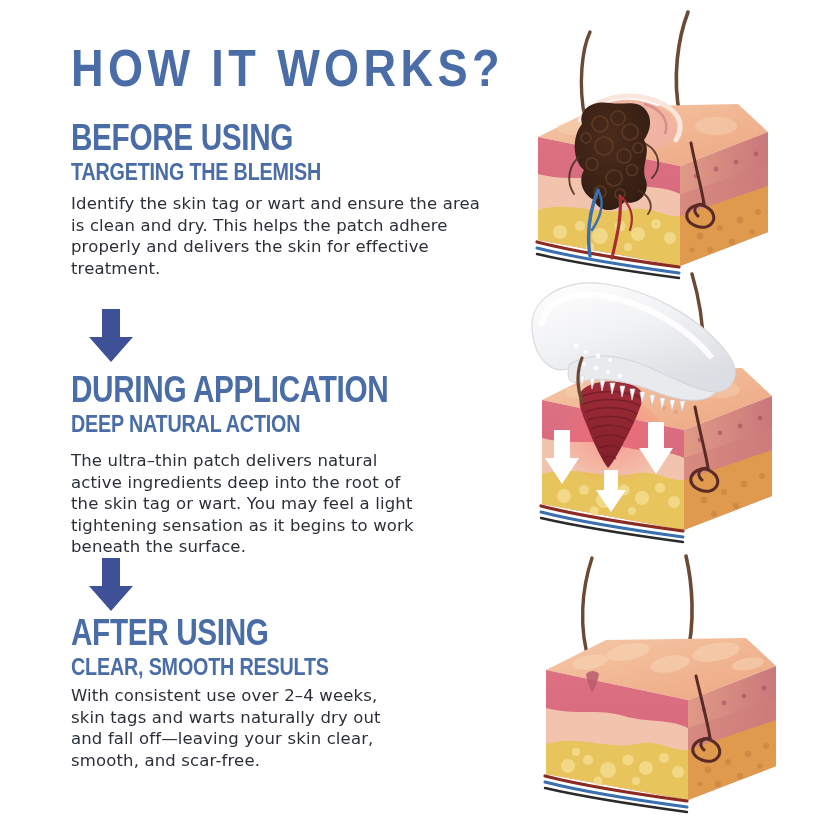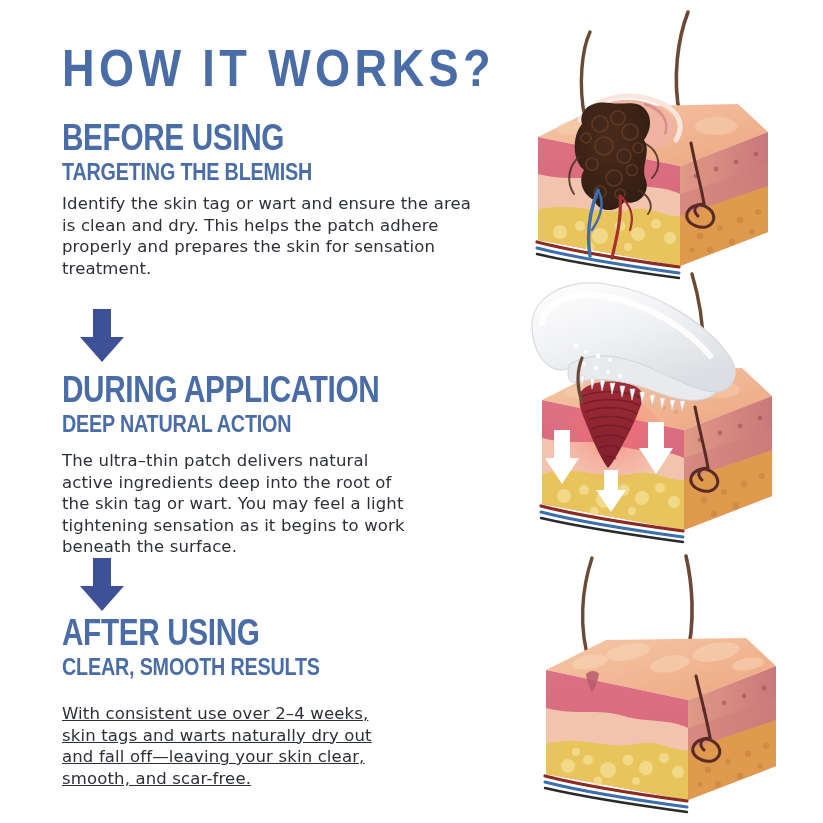--- a/index.html
+++ b/index.html
@@ -7,21 +7,21 @@
   body{
     width:823px;height:823px;
     background:#ffffff;
     font-family:"Liberation Sans", sans-serif;
     overflow:hidden;
     position:relative;
   }
   #page{position:relative;width:823px;height:823px;}
 
   
-  .text-col{position:absolute;left:0;top:0;width:545px;height:659px;}
+  .text-col{position:absolute;left:9px;top:0;width:545px;height:659px;}
 
   .main-title{
     position:absolute;left:62px;top:38px;
     font-size:46px;font-weight:bold;
     letter-spacing:4.5px;
     color:#4a6da7;
     font-family:"Liberation Sans", sans-serif;
     transform:scaleY(1.12) scaleX(.98);
     transform-origin:left top;
     white-space:nowrap;
@@ -58,21 +58,21 @@
   #sec-1 .sec-h1{}
   #sec-1 .sec-h2{margin-top:9px;}
   #sec-1 .sec-body{margin-top:13px;}
 
   #sec-2{top:370px;}
   #sec-2 .sec-h2{margin-top:9px;}
   #sec-2 .sec-body{margin-top:18px;}
 
   #sec-3{top:613px;}
   #sec-3 .sec-h2{margin-top:9px;}
-  #sec-3 .sec-body{margin-top:28px;text-decoration:underline;}
+  #sec-3 .sec-body{margin-top:10px;}
 
   
   .arrow-down{position:absolute;left:79px;width:46px;height:54px;}
   #arrow-1{top:309px;}
   #arrow-2{top:558px;}
 
   
   .illus{position:absolute;}
   #illus-1{left:520px;top:4px;width:303px;height:276px;}
   #illus-2{left:520px;top:272px;width:303px;height:282px;}
@@ -86,21 +86,21 @@
 
   <div class="text-col">
 
     <div class="main-title">HOW IT WORKS?</div>
 
     <div class="section" id="sec-1">
       <div class="sec-h1">BEFORE USING</div>
       <div class="sec-h2">TARGETING THE BLEMISH</div>
       <div class="sec-body">Identify the skin tag or wart and ensure the area
 is clean and dry. This helps the patch adhere
-properly and prepares the skin for sensation
+properly and delivers the skin for effective
 treatment.</div>
     </div>
 
     <div class="arrow-down" id="arrow-1">
       <svg viewBox="0 0 46 54" xmlns="http://www.w3.org/2000/svg" aria-hidden="true">
         <polygon points="14,0 32,0 32,28 45,28 23,53 1,28 14,28" fill="#3f5196"></polygon>
       </svg>
     </div>
 
     <div class="section" id="sec-2">

